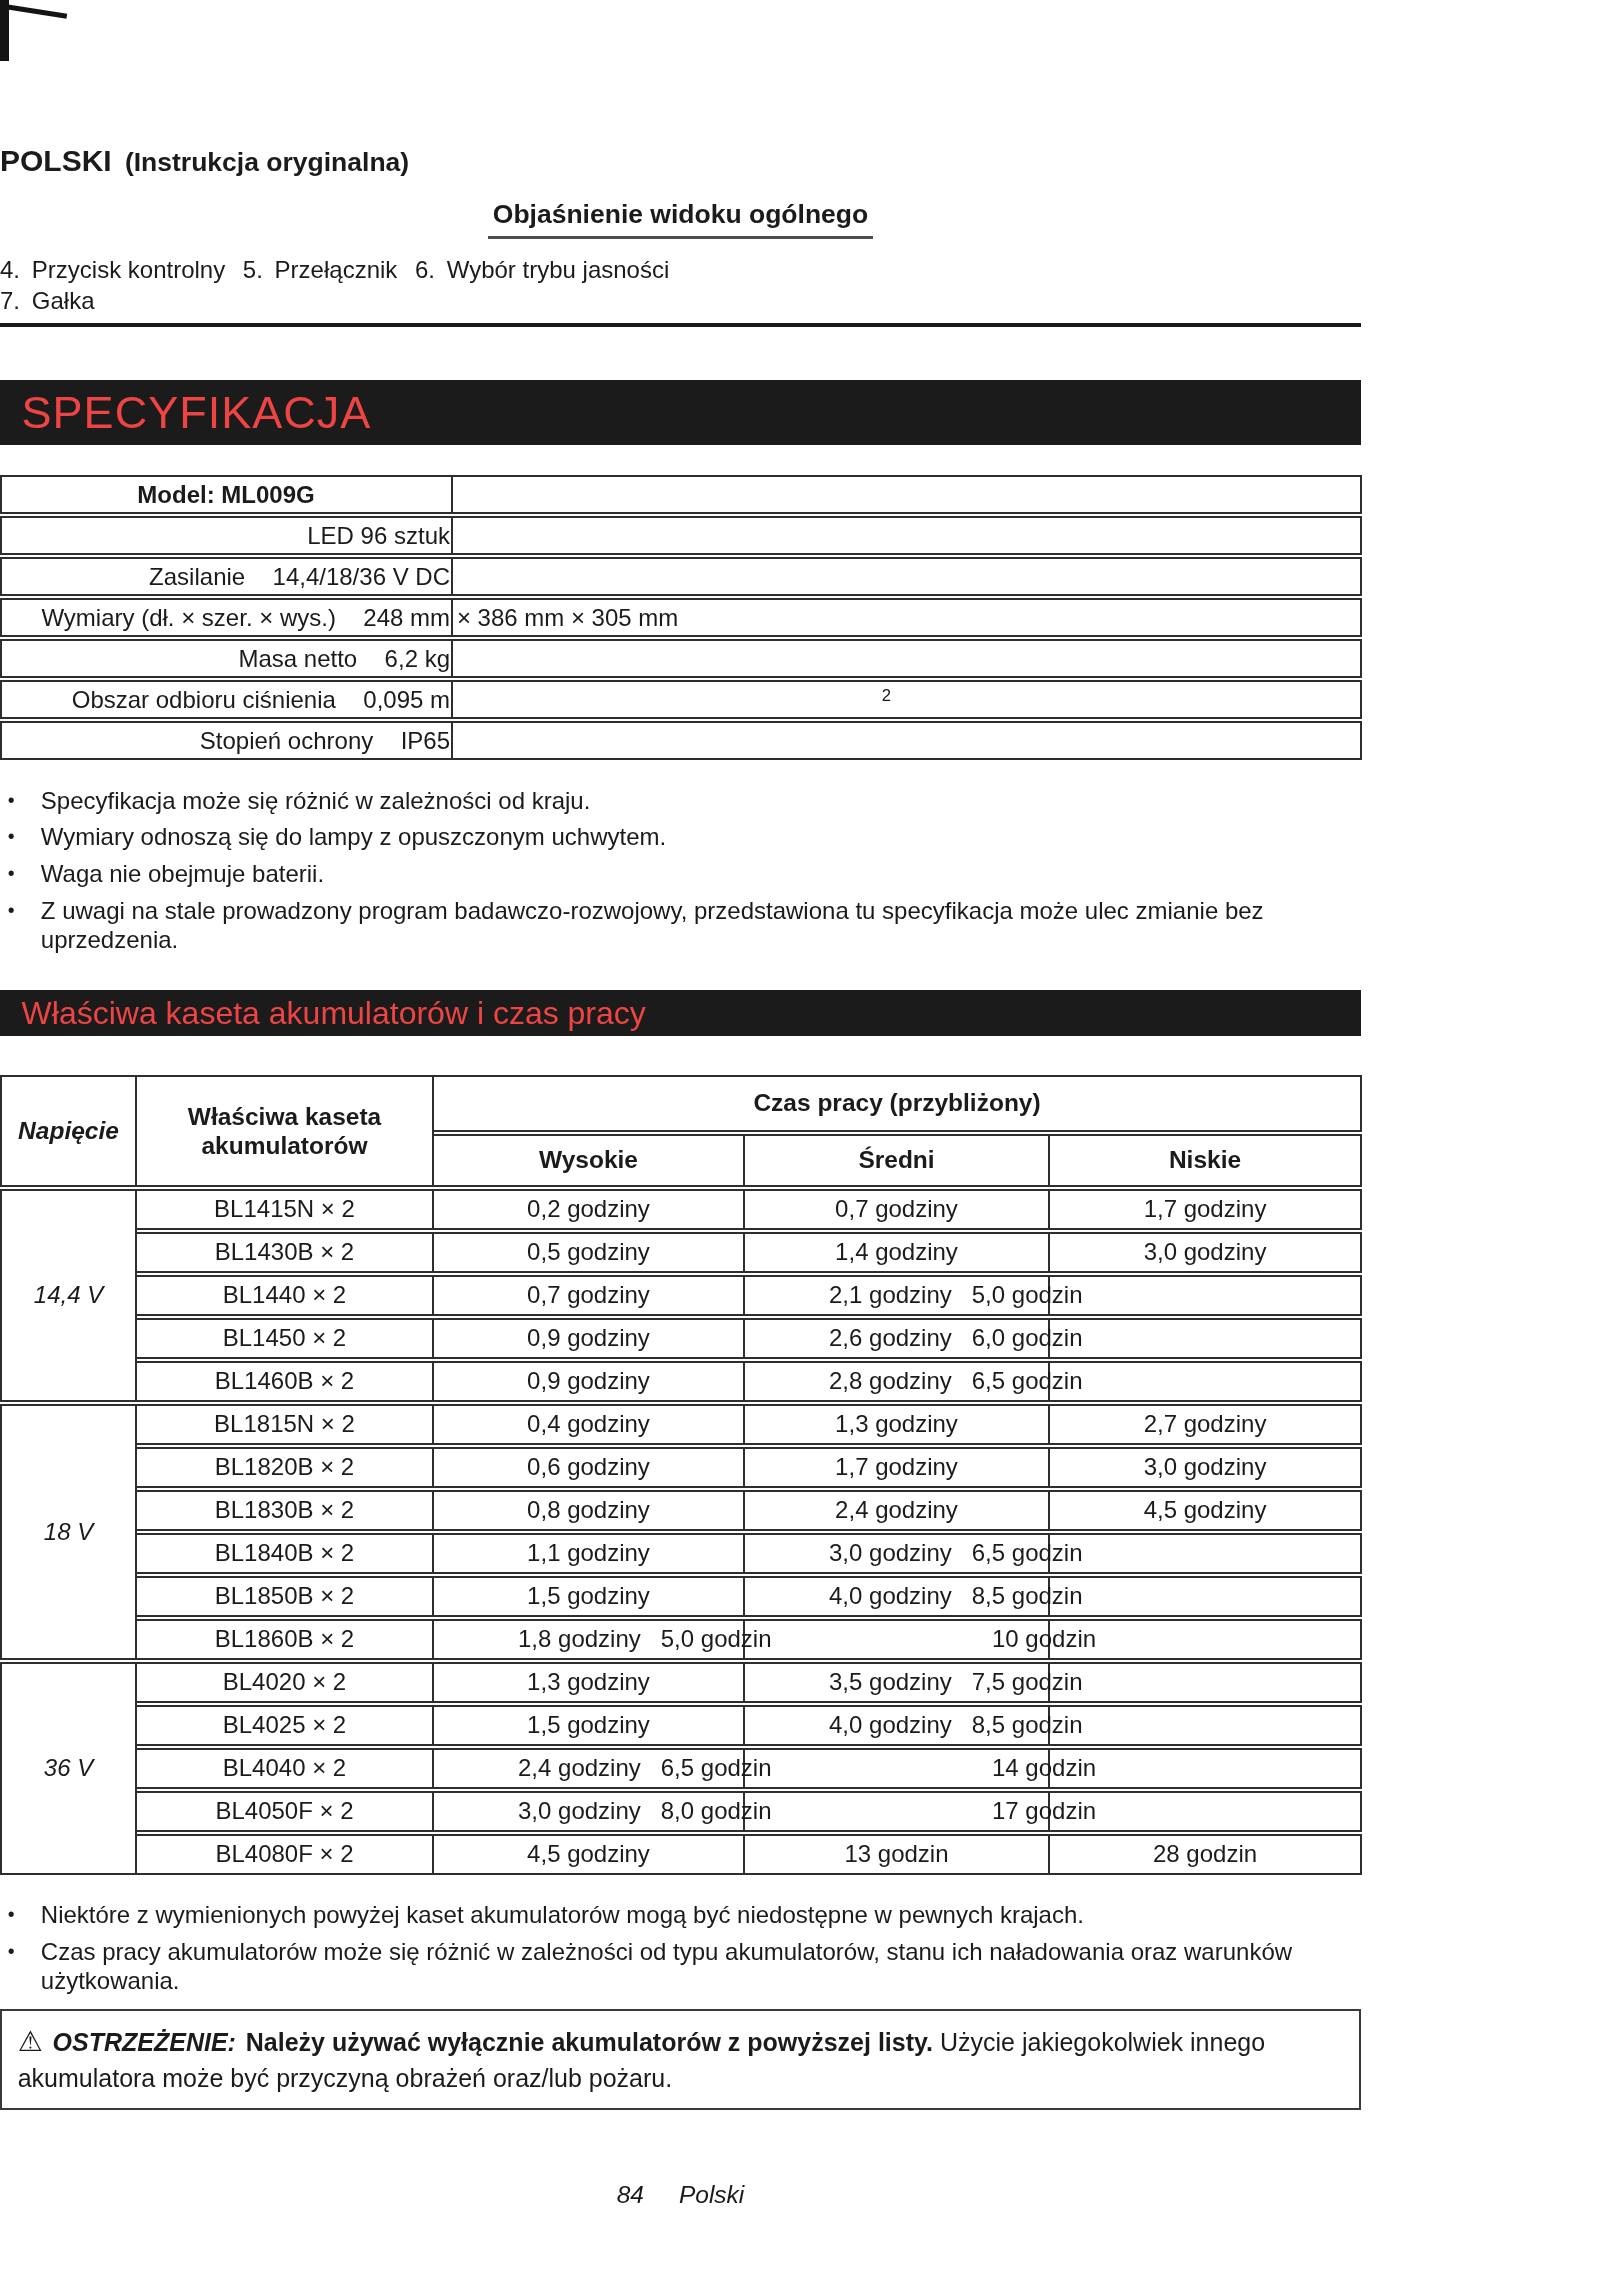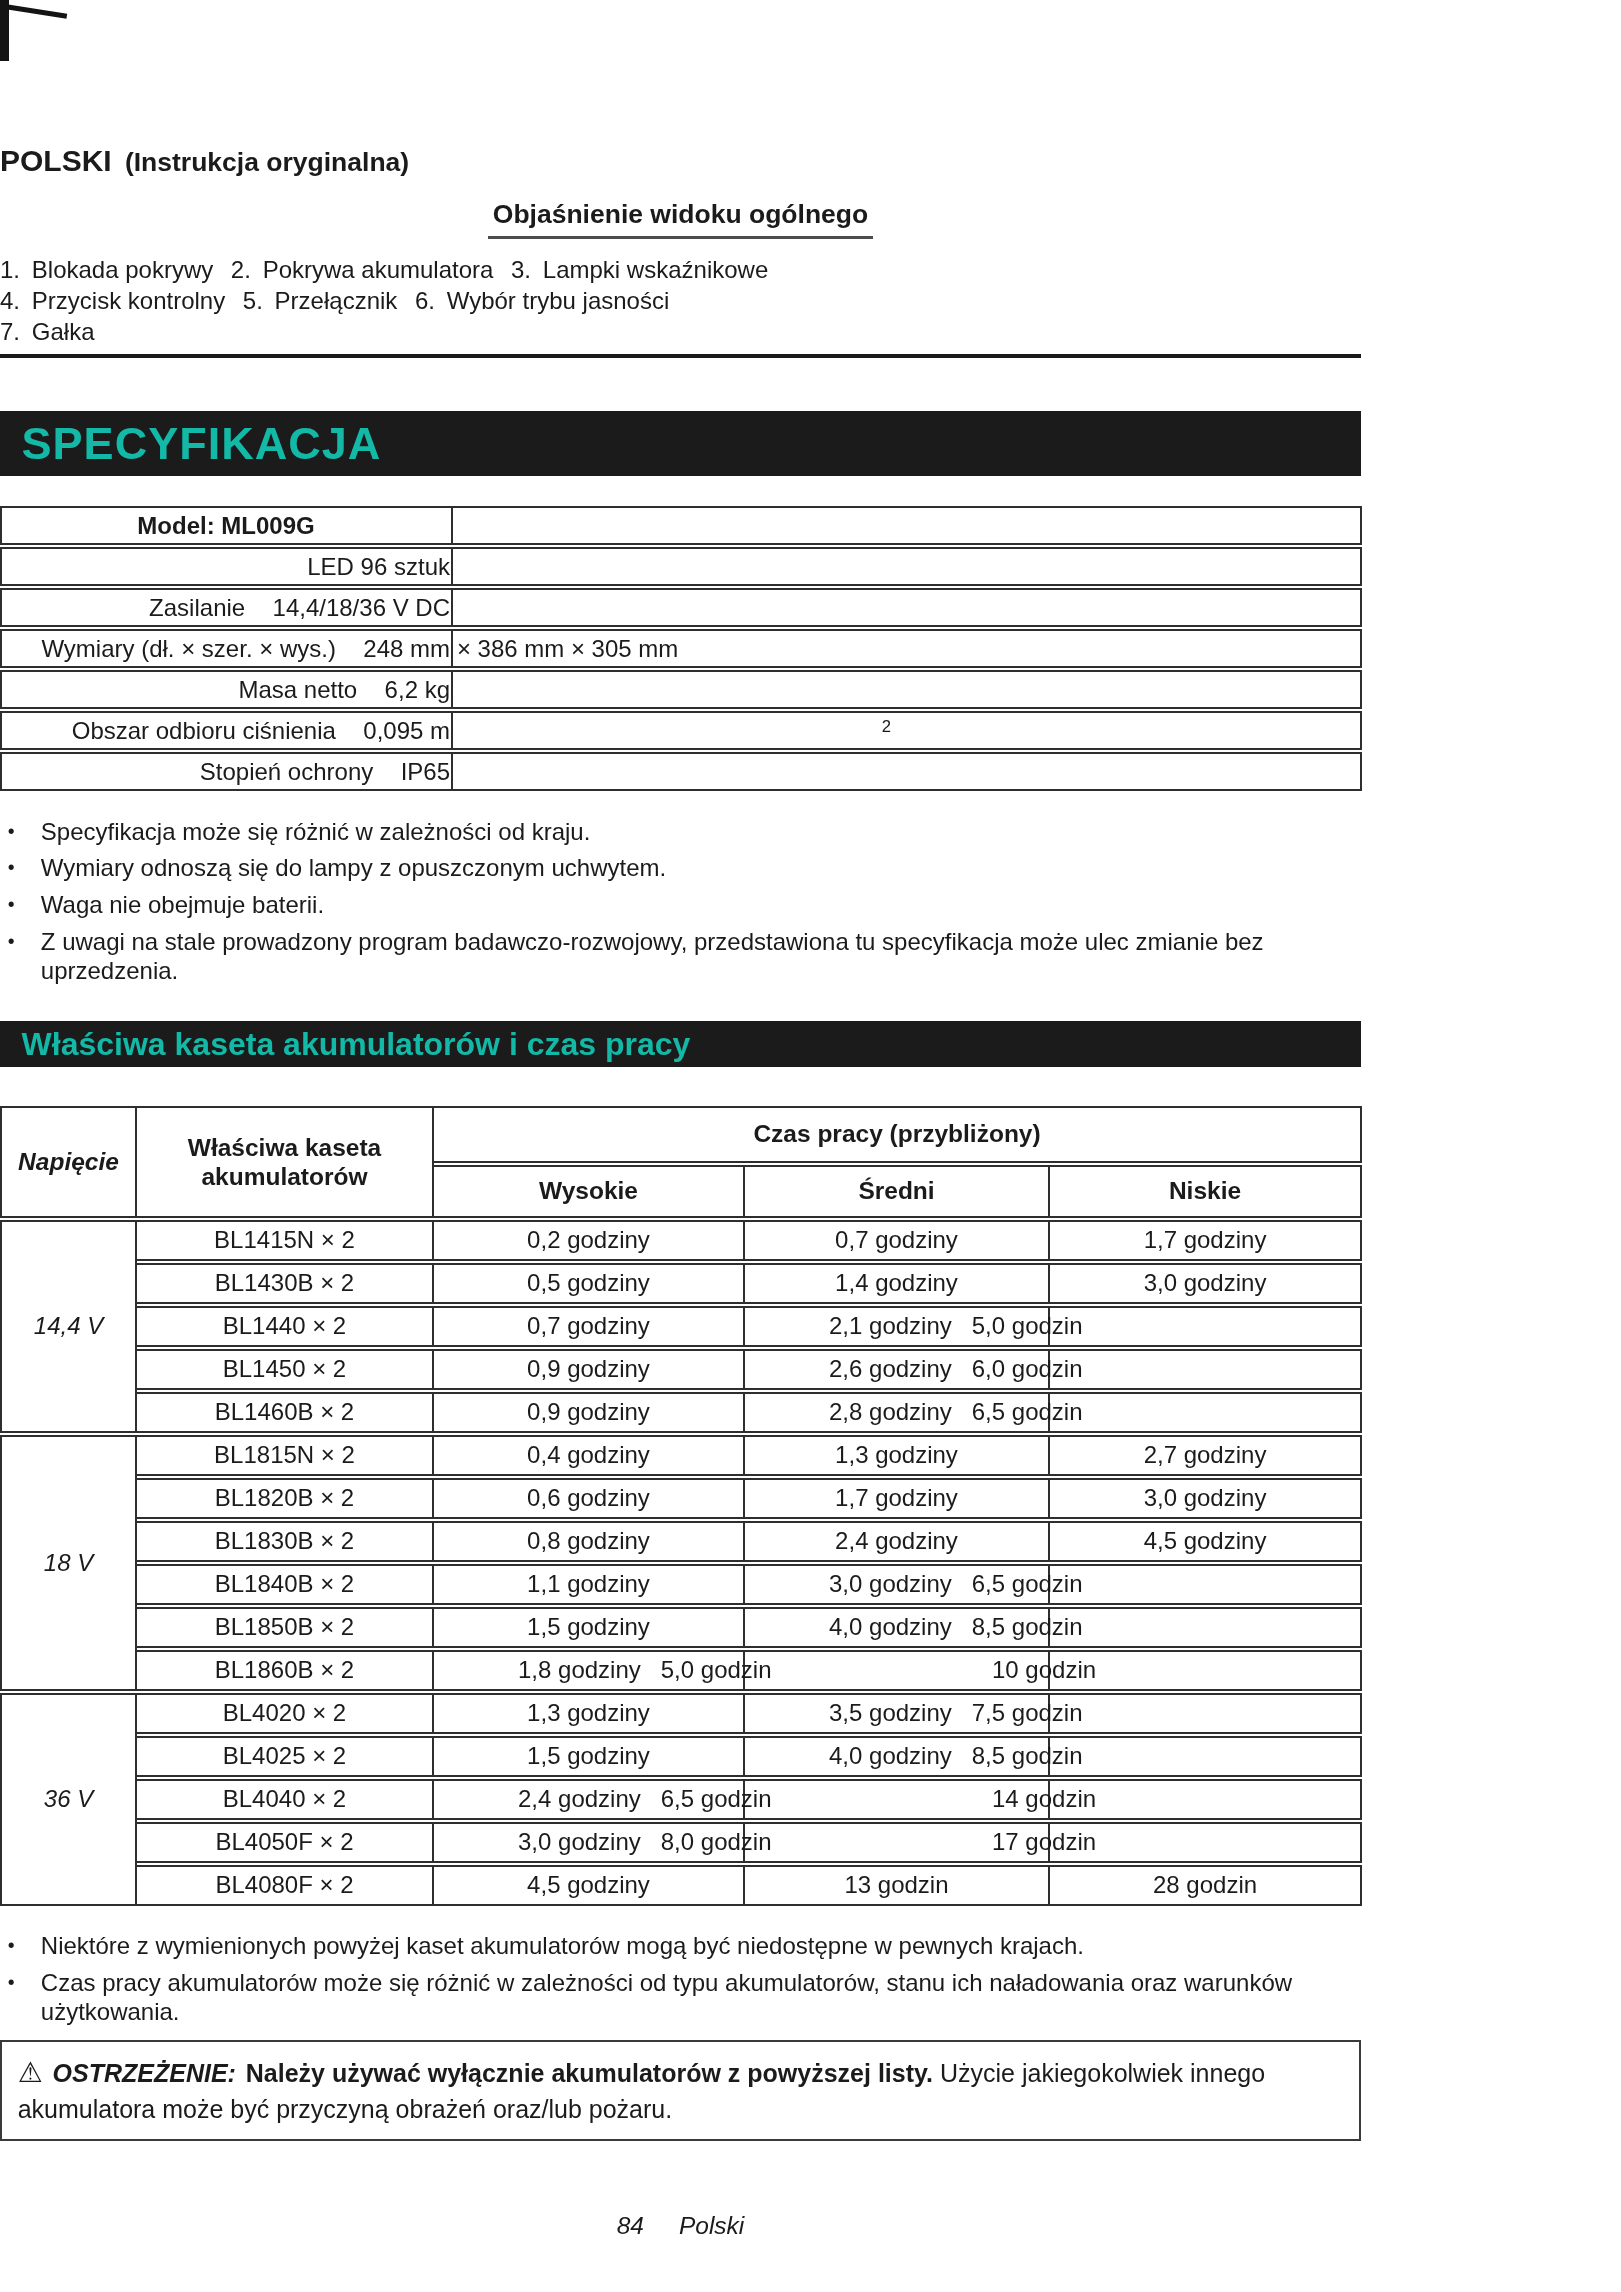--- a/index.html
+++ b/index.html
@@ -29,21 +29,21 @@
     padding:0 4.9px 5.9px 4.9px;border-bottom:3.9px solid #4d4d4d;
   }
 
   .legend{margin-top:15.7px;font-size:24px;}
   .legend-line{line-height:31px;white-space:nowrap;}
   .legend-item{margin-right:17.6px;}
   .legend-num{margin-right:11.8px;}
 
   .rule{margin-top:6.9px;height:3.9px;background:#191919;}
 
-  .banner{background:#1b1b1b;color:#14b8a6;font-weight:bold;}
+  .banner{background:#1b1b1b;color:#ef4444;font-weight:normal;}
   .banner-lg{margin-top:53px;height:65px;line-height:65px;font-size:45px;padding-left:21.6px;letter-spacing:1px;}
   .banner-sm{margin-top:36px;height:46px;line-height:46px;font-size:32px;padding-left:21.6px;}
 
   table{border-collapse:separate;border-spacing:0 2px;table-layout:fixed;}
   .spec{margin-top:28px;width:1361px;font-size:24px;}
   .spec td{border:2px solid #2e2e2e;border-left:none;height:33px;vertical-align:middle;overflow:visible;}
   .spec td:first-child{border-left:2px solid #2e2e2e;}
   .spec-left{padding-left:13.7px;text-align:right;}
   .spec-left.spec-model{text-align:center;font-weight:bold;padding-left:0;}
   .spec-right{padding-left:3.9px;text-align:left;}
@@ -90,21 +90,20 @@
   <div class="doc-header">
     <span class="doc-header-main">POLSKI</span>
     <span class="doc-header-sub">(Instrukcja oryginalna)</span>
   </div>
 
   <div class="overview-title-row">
     <span class="overview-title">Objaśnienie widoku ogólnego</span>
   </div>
 
   <div class="legend">
-      <div class="legend-line"><span class="legend-item"><span class="legend-num">1.</span><span class="legend-label">Blokada pokrywy</span></span><span class="legend-item"><span class="legend-num">2.</span><span class="legend-label">Pokrywa akumulatora</span></span><span class="legend-item"><span class="legend-num">3.</span><span class="legend-label">Lampki wskaźnikowe</span></span></div>
       <div class="legend-line"><span class="legend-item"><span class="legend-num">4.</span><span class="legend-label">Przycisk kontrolny</span></span><span class="legend-item"><span class="legend-num">5.</span><span class="legend-label">Przełącznik</span></span><span class="legend-item"><span class="legend-num">6.</span><span class="legend-label">Wybór trybu jasności</span></span></div>
       <div class="legend-line"><span class="legend-item"><span class="legend-num">7.</span><span class="legend-label">Gałka</span></span></div>
     </div>
 
   <div class="rule"></div>
 
   <div class="banner banner-lg">SPECYFIKACJA</div>
 
   <table class="spec">
     <colgroup>

